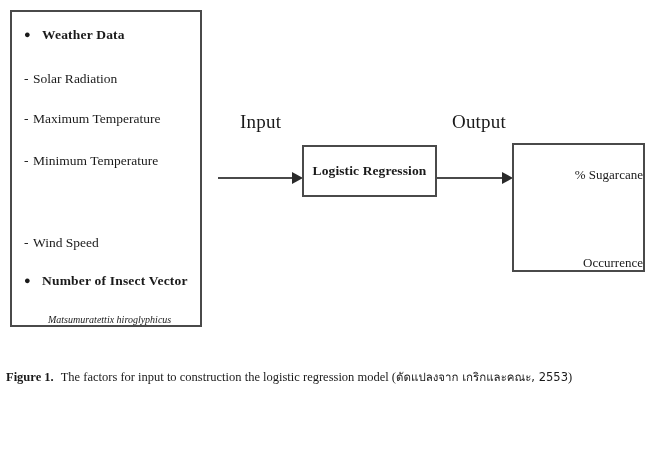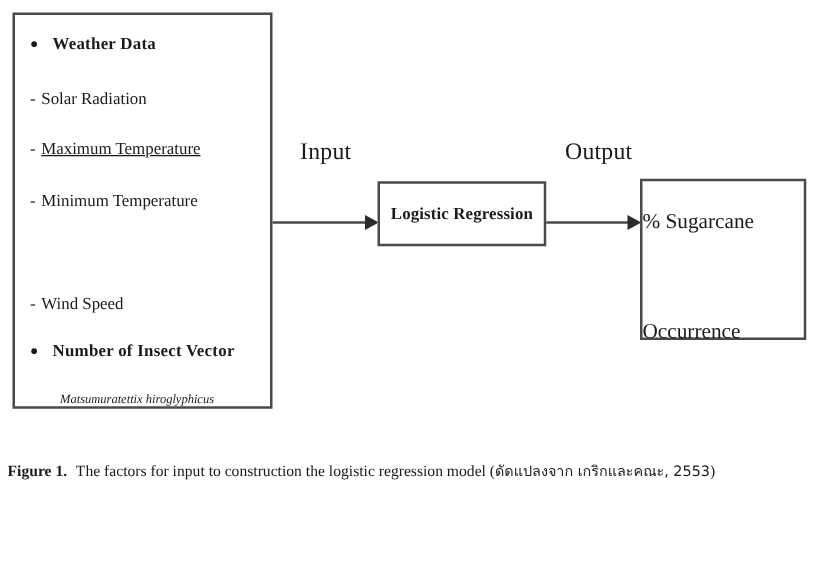--- a/index.html
+++ b/index.html
@@ -22,21 +22,21 @@
     top: 0;
     width: 650px;
     height: 380px;
   }
 
   
   .input-box {
     position: absolute;
     left: 10px;
     top: 10px;
-    width: 208px;
+    width: 192px;
     height: 317px;
     box-sizing: border-box;
     border: 2px solid #4a4a4a;
     background: #ffffff;
   }
 
   .factor-list {
     list-style: none;
     margin: 0;
     padding: 0;
@@ -72,21 +72,21 @@
     margin-left: 4px;
   }
   .factor-item.is-species {
     font-style: italic;
     left: 36px;
     font-size: 10px;
   }
 
   .f0 { top: 16px; }
   .f1 { top: 60px; }
-  .f2 { top: 100px; text-decoration: underline; }
+  .f2 { top: 100px; }
   .f3 { top: 142px; }
   .f4 { top: 183px; }
   .f5 { top: 224px; }
   .f6 { top: 262px; }
   .f7 { top: 302px; }
 
   
   .model-box {
     position: absolute;
     left: 302px;
@@ -115,22 +115,22 @@
     width: 133px;
     height: 129px;
     box-sizing: border-box;
     border: 2px solid #4a4a4a;
     background: #ffffff;
   }
   .output-line {
     position: absolute;
     left: 0;
     right: 0;
-    text-align: left;
-    font-size: 17px;
+    text-align: right;
+    font-size: 13px;
     white-space: nowrap;
   }
   .o0 { top: 22px; }
   .o1 { top: 58px; }
   .o2 { top: 110px; }
 
   
   .arrow {
     position: absolute;
     height: 14px;

